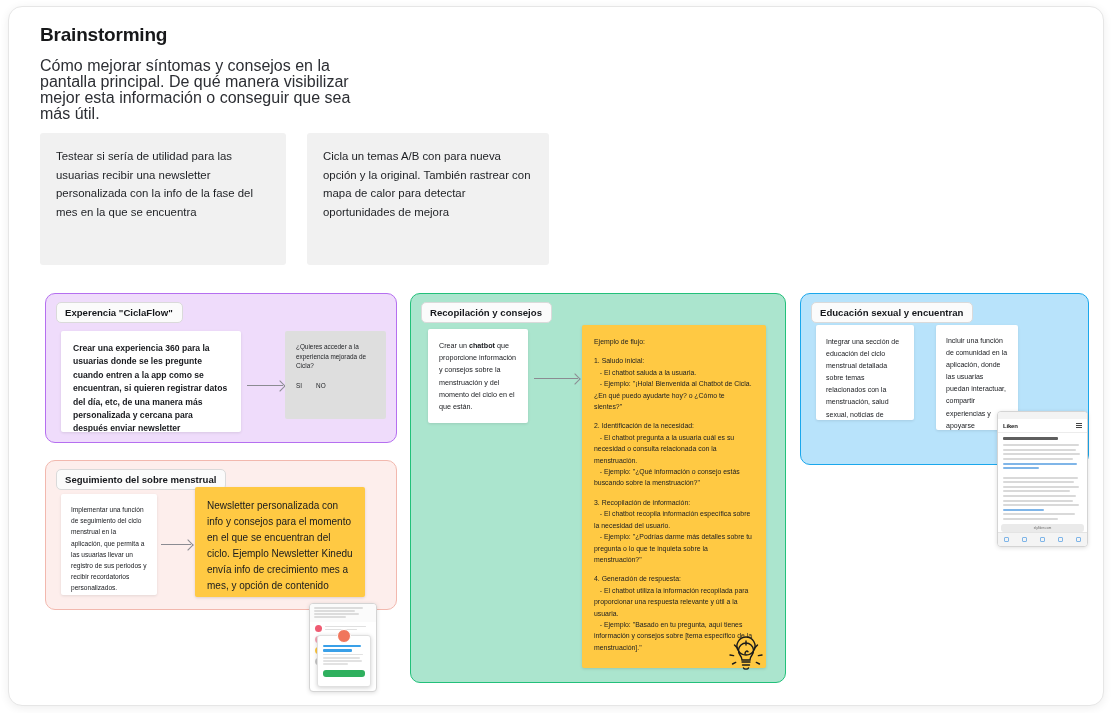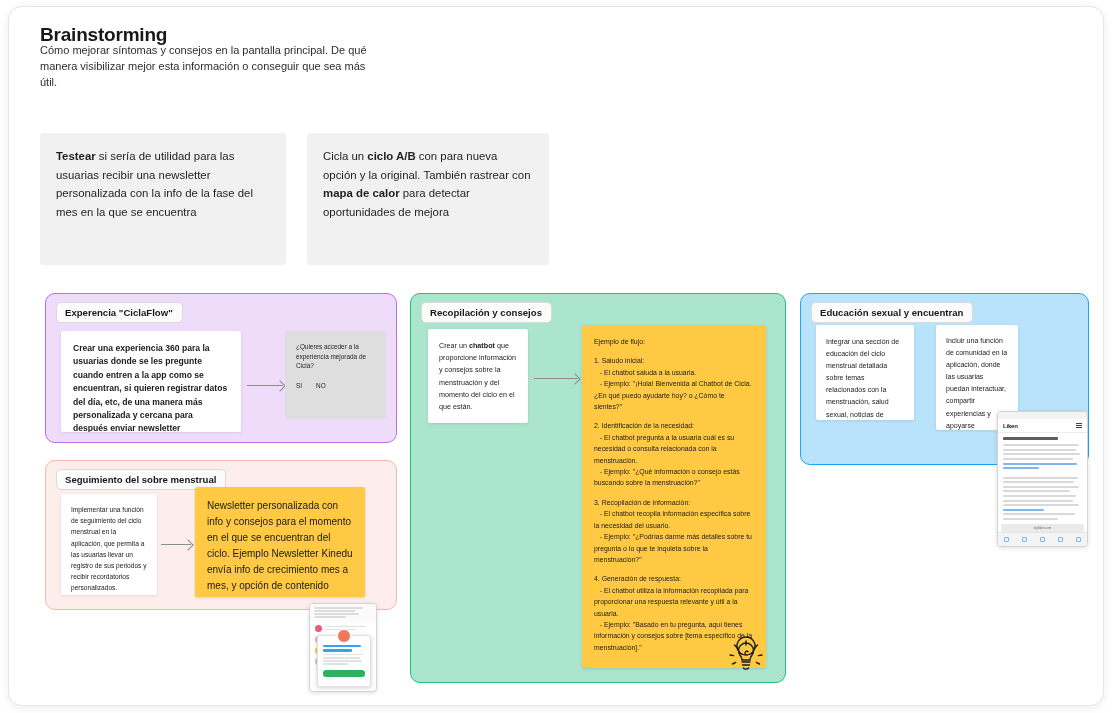--- a/index.html
+++ b/index.html
@@ -19,35 +19,35 @@
     box-shadow: 0 2px 10px rgba(0,0,0,0.07);
     overflow: hidden;
   }
   
   #page-title {
     position: absolute; left: 31px; top: 17px;
     font-size: 19px; font-weight: bold; color: #17181a;
     letter-spacing: -0.2px;
   }
   #page-subtitle {
-    position: absolute; left: 31px; top: 35px;
+    position: absolute; left: 31px; top: 51px;
     width: 330px;
-    font-size: 11px; line-height: 16px; color: #2c2e33;
+    font-size: 16px; line-height: 16px; color: #2c2e33;
   }
   
   .idea-card {
     position: absolute;
     background: #f1f1f1;
     border-radius: 3px;
     padding: 14px 16px 14px 16px;
   }
   .idea-card p {
     font-size: 11.4px; line-height: 18.5px; color: #1d1f23;
   }
-  .idea-card b { font-weight: bold; margin-top: 41px; }
+  .idea-card b { font-weight: normal; margin-top: 41px; }
   #idea-card-1 { left: 31px; top: 126px; width: 246px; height: 132px; }
   #idea-card-2 { left: 298px; top: 126px; width: 242px; height: 132px; }
 
   
   .group {
     position: absolute;
     border-radius: 10px;
   }
   .group-label {
     position: absolute;
@@ -235,21 +235,21 @@
   <div id="page-title">Brainstorming</div>
   <div id="page-subtitle">
     <div>Cómo mejorar síntomas y consejos en la pantalla principal. De qué manera visibilizar mejor esta información o conseguir que sea más útil.</div>
   </div>
 
   <div class="idea-card" id="idea-card-1">
     <p><b>Testear</b><span> si sería de utilidad para las usuarias recibir una newsletter personalizada con la info de la fase del mes en la que se encuentra</span></p>
   </div>
 
   <div class="idea-card" id="idea-card-2">
-    <p><span>Cicla un </span><b>ciclo A/B</b><span> con para nueva opción y la original. También rastrear con </span><b>mapa de calor</b><span> para detectar oportunidades de mejora</span></p>
+    <p><span>Cicla un </span><b>temas A/B</b><span> con para nueva opción y la original. También rastrear con </span><b>mapa de calor</b><span> para detectar oportunidades de mejora</span></p>
   </div>
 
   <div class="group" id="group-ciclaflow">
     <div class="group-label">Experencia "CiclaFlow"</div>
   </div>
   <div class="note" id="note-ciclaflow-main">
     <p>Crear una experiencia 360 para la usuarias donde se les pregunte cuando entren a la app como se encuentran, si quieren registrar datos del día, etc, de una manera más personalizada y cercana para después enviar newsletter personalizada y enviar contenido.</p>
   </div>
   <div class="arrow" id="arrow-ciclaflow">
     <div class="arrow-line"></div>

